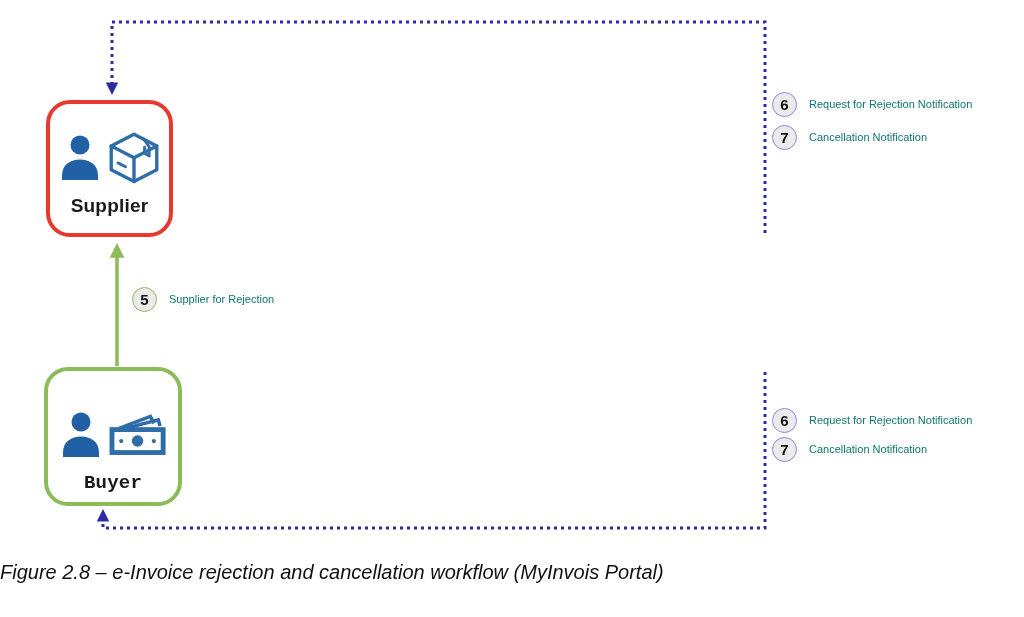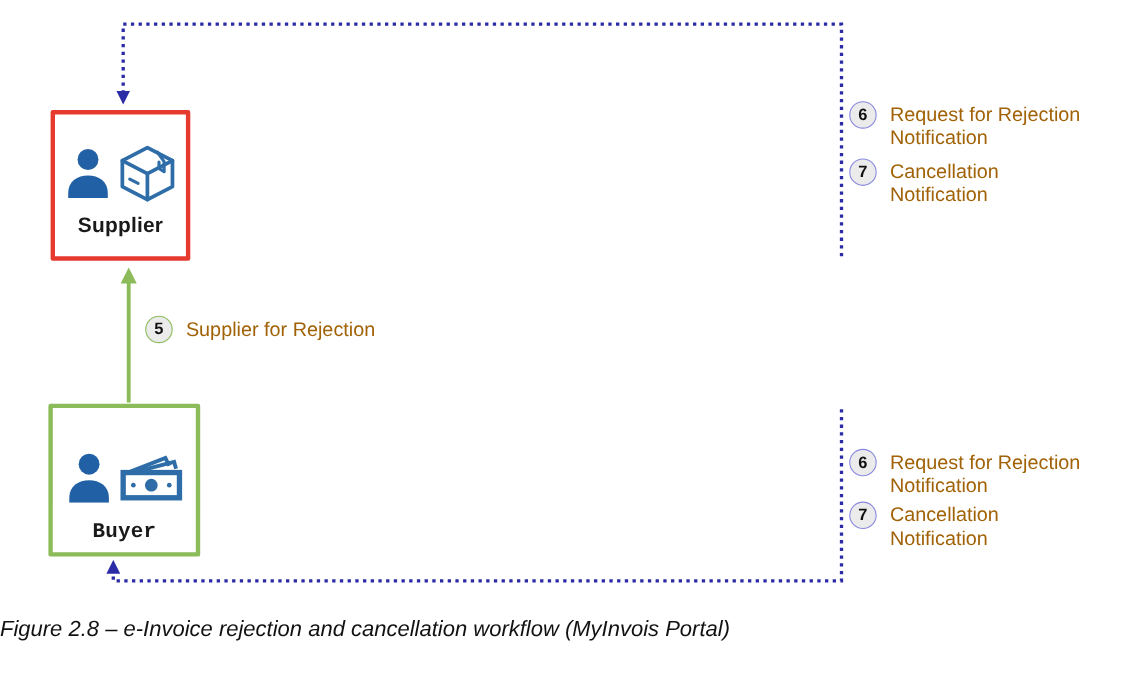--- a/index.html
+++ b/index.html
@@ -29,21 +29,21 @@
   .green-line {
     fill: none;
     stroke: #8cbb59;
     stroke-width: 3.5;
   }
 
   .node {
     position: absolute;
     box-sizing: border-box;
     background: #ffffff;
-    border-radius: 2px;
+    border-radius: 24px;
     display: flex;
     flex-direction: column;
     align-items: center;
   }
   .node-supplier { left: 46px; top: 100px; width: 127px; height: 137px; border: 4px solid #e63a2e; padding-top: 24px; }
   .node-buyer    { left: 44px; top: 367px; width: 138px; height: 139px; border: 4px solid #8cbb59; padding-top: 34px; font-family: Liberation Mono, monospace; }
   .node-cloud    { left: 694px; top: 233px; width: 142px; height: 139px; border: 4px solid #1616dd; padding-top: 15px; }
 
   .icons-row {
     display: flex;
@@ -72,22 +72,22 @@
     align-items: center;
     justify-content: center;
     font-size: 15px;
     font-weight: bold;
     color: #111111;
   }
   .badge-green { border: 1.8px solid #8cbb59; }
   .badge-blue  { border: 1.8px solid #8a8ae0; }
 
   .step-text {
-    font-size: 18px;
-    color: #a16207;
+    font-size: 11px;
+    color: #0f766e;
     line-height: 21px;
   }
 
   .step5 {
     position: absolute;
     left: 132px; top: 287px;
     display: flex;
     align-items: center;
     gap: 12px;
   }

